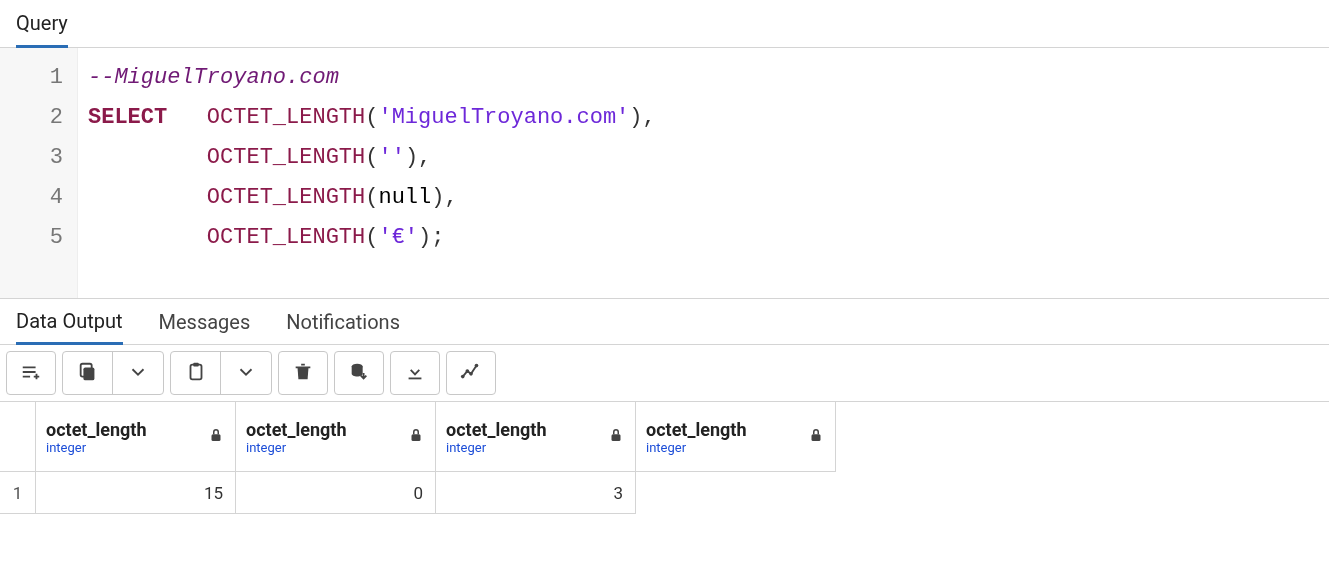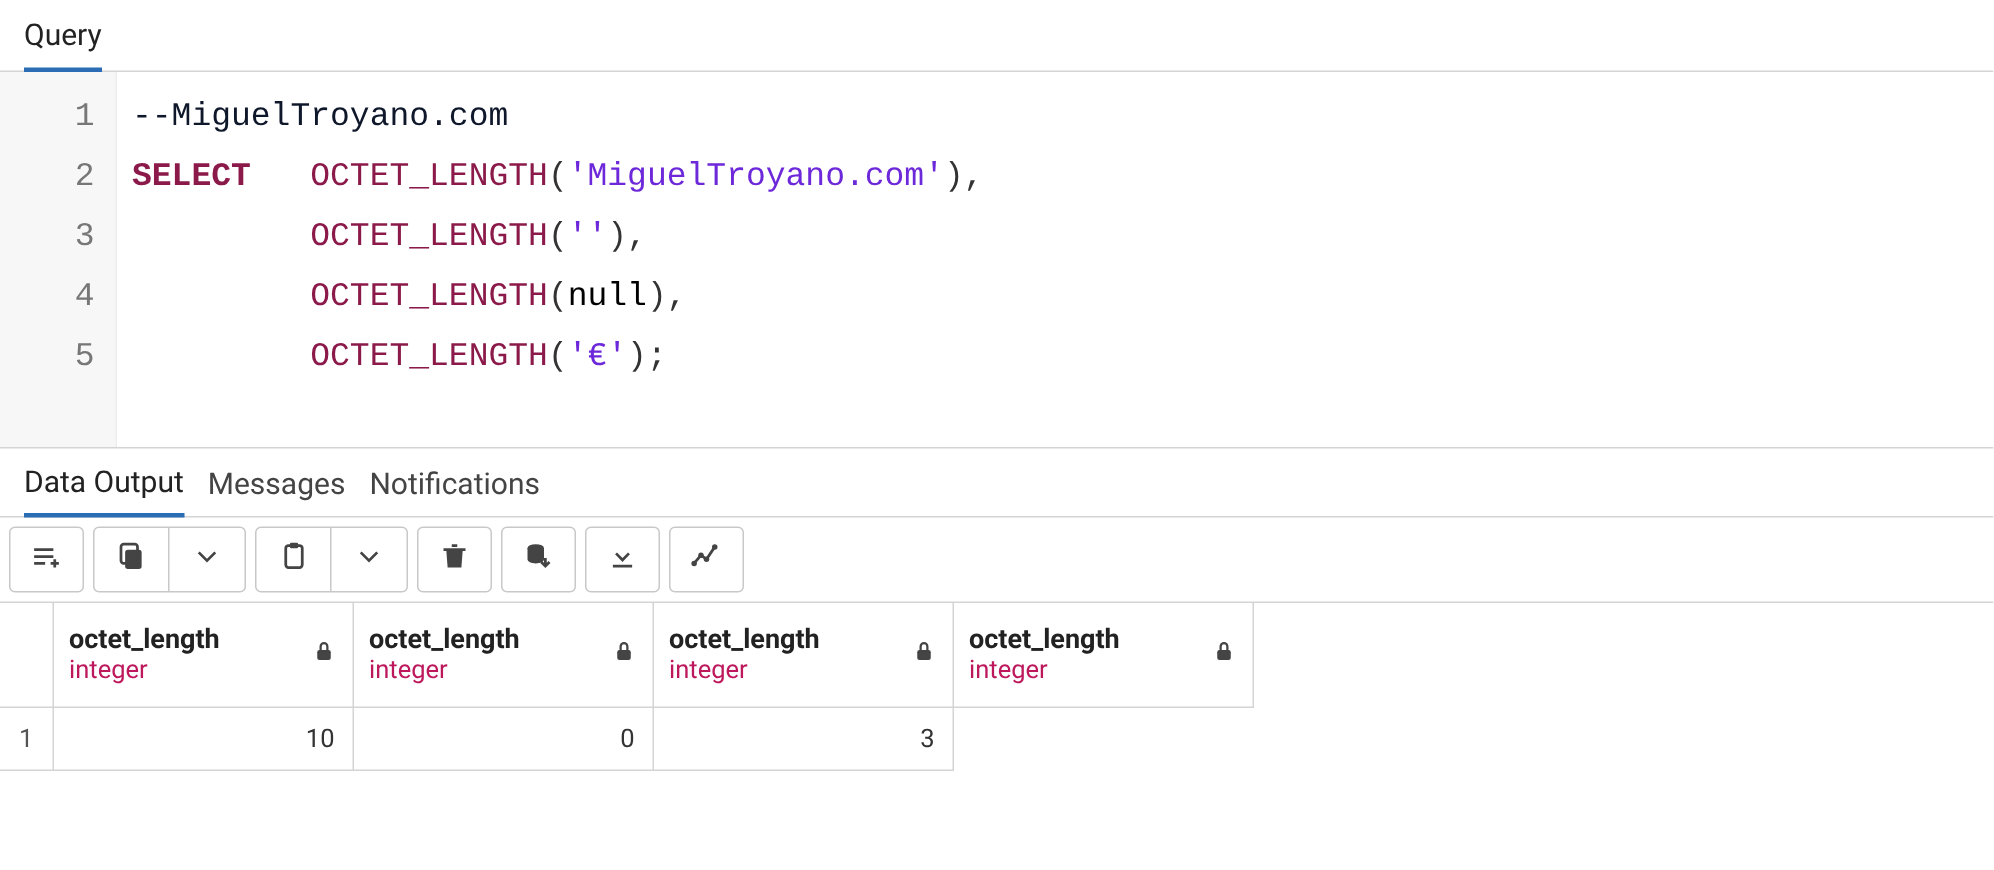--- a/index.html
+++ b/index.html
@@ -48,34 +48,34 @@
     padding: 10px 14px 40px 14px;
     width: 78px;
     border-right: 1px solid #eee;
     user-select: none;
   }
   .code {
     padding: 10px 10px 40px 10px;
     white-space: pre;
     flex: 1;
   }
-  .tok-comment { color: #0f172a; }
+  .tok-comment { color: #701a75; font-style: italic; }
   .tok-keyword { color: #8b1a4a; font-weight: 700; }
   .tok-func    { color: #8b1a4a; font-weight: 500; }
   .tok-paren   { color: #333; }
   .tok-str     { color: #6d28d9; }
   .tok-null    { color: #000000; }
   .tok-punc    { color: #333; }
 
   
   .output-tabs {
     display: flex;
     align-items: center;
     padding: 0 16px;
-    gap: 16px;
+    gap: 36px;
     height: 46px;
     border-bottom: 1px solid #d4d4d4;
   }
   .output-tab {
     font-size: 20px;
     color: #444;
     height: 100%;
     display: flex;
     align-items: center;
     cursor: pointer;
@@ -136,21 +136,21 @@
     border-bottom: 1px solid #d4d4d4;
     height: 70px;
     display: flex;
     align-items: center;
     justify-content: space-between;
     padding: 0 10px;
     background: #fff;
   }
   .col-header .labels { display:flex; flex-direction:column; }
   .col-header .cname { font-weight: 700; font-size: 18px; color:#222; }
-  .col-header .ctype { font-size: 17px; color:#be185d; }
+  .col-header .ctype { font-size: 13px; color:#1d4ed8; }
   .lock-icon svg { width: 18px; height: 18px; }
 
   .rownum-cell {
     width: 36px;
     border-right: 1px solid #d4d4d4;
     border-bottom: 1px solid #d4d4d4;
     height: 42px;
     display: flex;
     align-items: center;
     justify-content: center;
@@ -329,17 +329,17 @@
       <span class="lock-icon">
         <svg viewBox="0 0 24 24">
             <rect class="icon-fill" x="6" y="11" width="12" height="9" rx="2"></rect>
             <path class="icon-stroke" d="M9 11V8a3 3 0 016 0v3"></path>
           </svg>
       </span>
     </div>
   </div>
   <div class="data-row">
     <div class="rownum-cell">1</div>
-    <div class="data-cell">10</div>
+    <div class="data-cell">15</div>
     <div class="data-cell">0</div>
     <div class="data-cell">3</div>
   </div>
 </div>
 
 </body></html>

